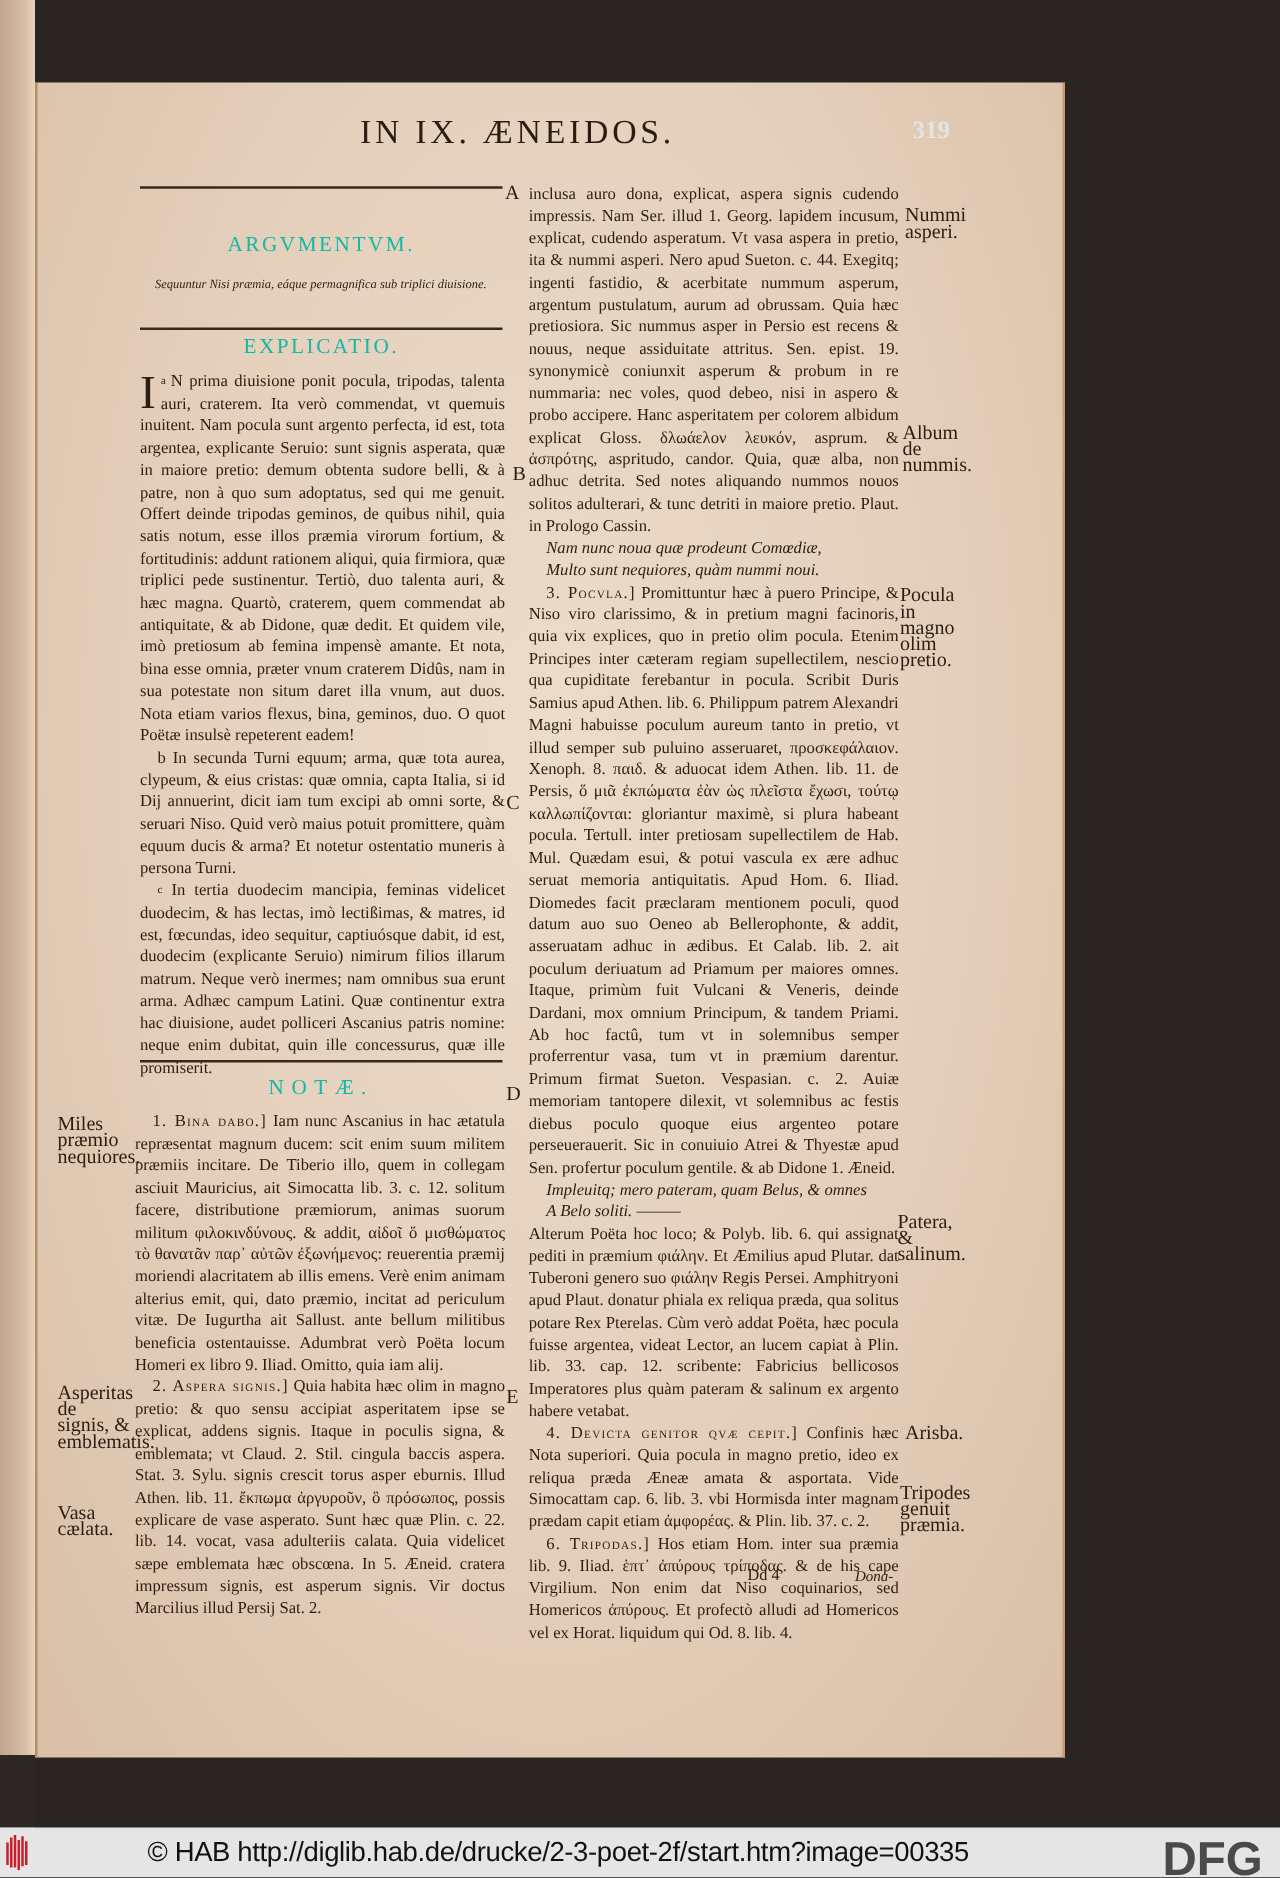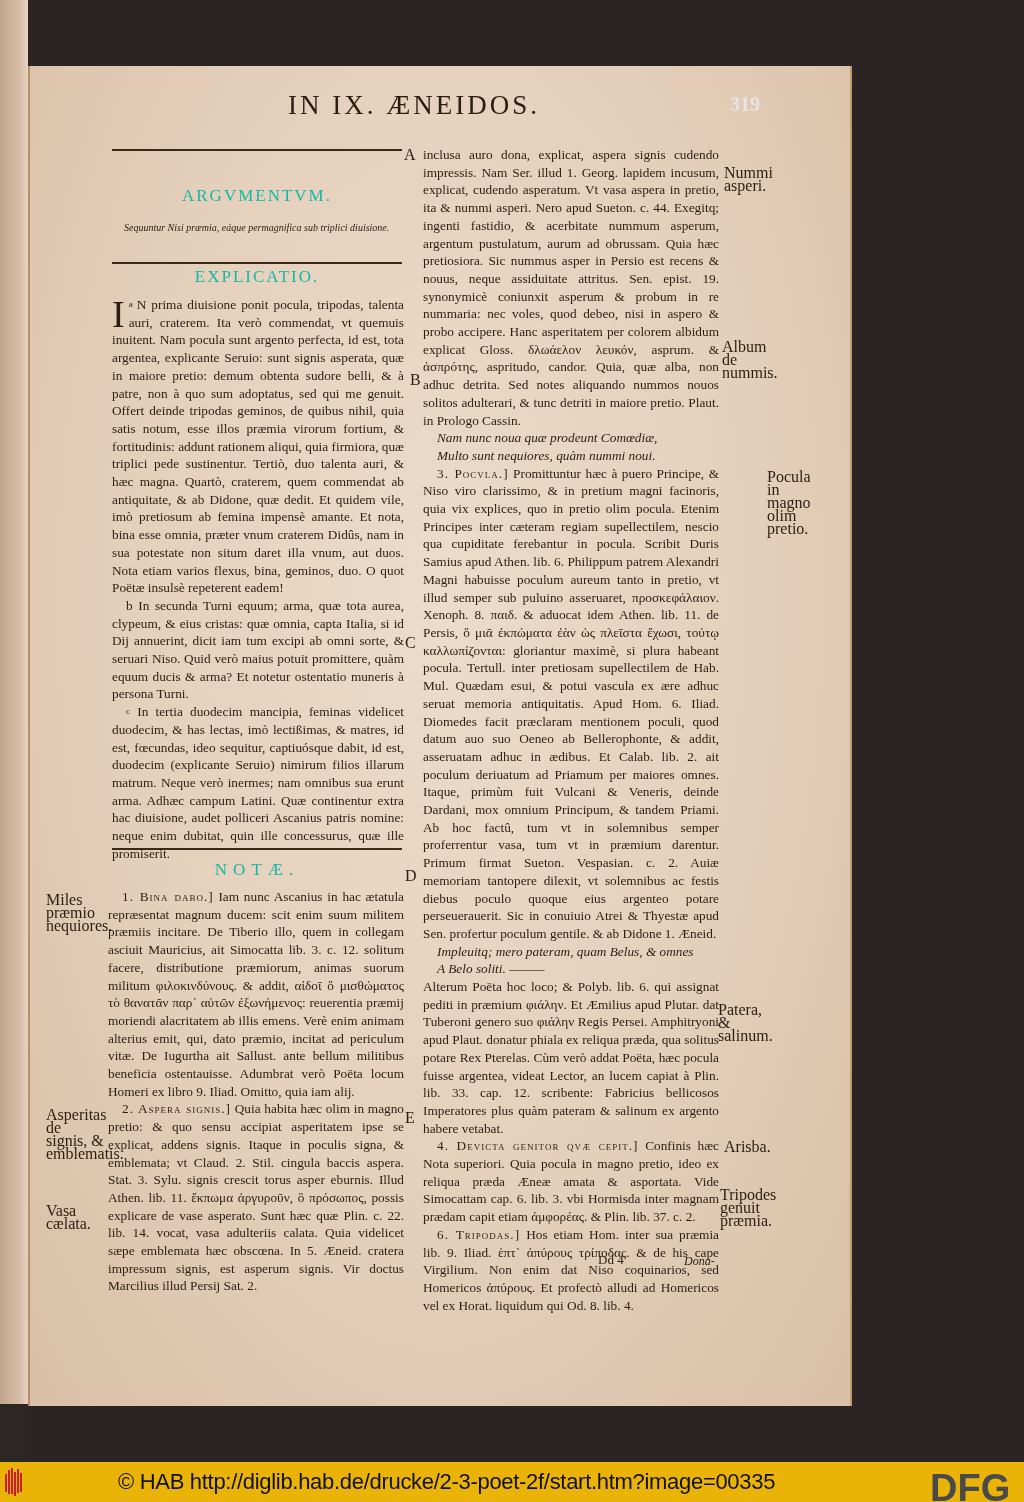--- a/index.html
+++ b/index.html
@@ -37,21 +37,21 @@
   .sc { font-variant:small-caps; letter-spacing:1px; }
   .dropcap { float:left; font-size:38px; line-height:32px; margin:2px 4px 0 0; }
   .marg {
     position:absolute; font-size:16px; line-height:13px; color:#2b1d12;
   }
   .letter { position:absolute; font-size:16px; color:#2a1c10; }
   .argument { position:absolute; font-size:10px; line-height:18px; font-style:italic; }
   .verse { padding-left:14px; font-style:italic; }
   .footer {
     position:absolute; left:0; top:1462px; width:1024px; height:40px;
-    background:#eab308;
+    background:#e5e5e5;
   }
   .hab-logo { position:absolute; left:4px; top:4px; width:20px; height:32px; }
   .footer-text {
     position:absolute; left:118px; top:7px; font-family:"Liberation Sans", sans-serif;
     font-size:22px; color:#111; letter-spacing:-0.3px;
   }
   .dfg-logo {
     position:absolute; left:930px; top:5px; font-family:"Liberation Sans", sans-serif;
     font-weight:bold; font-size:38px; color:#4a4a4a; letter-spacing:0px;
   }
@@ -130,22 +130,22 @@
     <span>Confinis hæc Nota superiori. Quia pocula in magno pretio, ideo ex reliqua præda Æneæ amata &amp; asportata. Vide Simocattam cap. 6. lib. 3. vbi Hormisda inter magnam prædam capit etiam ἀμφορέας. &amp; Plin. lib. 37. c. 2.</span>
   </p>
   <p class="indent">
     <span class="sc">6. Tripodas.]</span>
     <span>Hos etiam Hom. inter sua præmia lib. 9. Iliad. ἑπτ᾽ ἀπύρους τρίποδας. &amp; de his cape Virgilium. Non enim dat Niso coquinarios, sed Homericos ἀπύρους. Et profectò alludi ad Homericos vel ex Horat. liquidum qui Od. 8. lib. 4.</span>
   </p>
 </div>
 
 <div class="marg" style="left:724px;top:166px;width:50px;">Nummi asperi.</div>
 <div class="marg" style="left:722px;top:340px;width:56px;">Album de nummis.</div>
-<div class="marg" style="left:720px;top:470px;width:56px;margin-left:47px;">Pocula in magno olim pretio.</div>
-<div class="marg" style="left:718px;top:1003px;width:58px;">Patera, &amp; salinum.</div>
+<div class="marg" style="left:720px;top:470px;width:56px;">Pocula in magno olim pretio.</div>
+<div class="marg" style="left:718px;top:971px;width:58px;">Patera, &amp; salinum.</div>
 <div class="marg" style="left:724px;top:1140px;width:56px;">Arisba.</div>
 <div class="marg" style="left:720px;top:1188px;width:58px;">Tripodes genuit præmia.</div>
 
 <div class="catch" style="left:598px;top:1252px;">Dd 4</div>
 <div class="catch it" style="left:684px;top:1254px;font-size:12px;">Dona-</div>
 
 <div class="footer">
   <svg class="hab-logo" viewBox="0 0 20 32">
     <g fill="#c8202a">
       <rect x="1" y="8" width="2" height="18"></rect>

